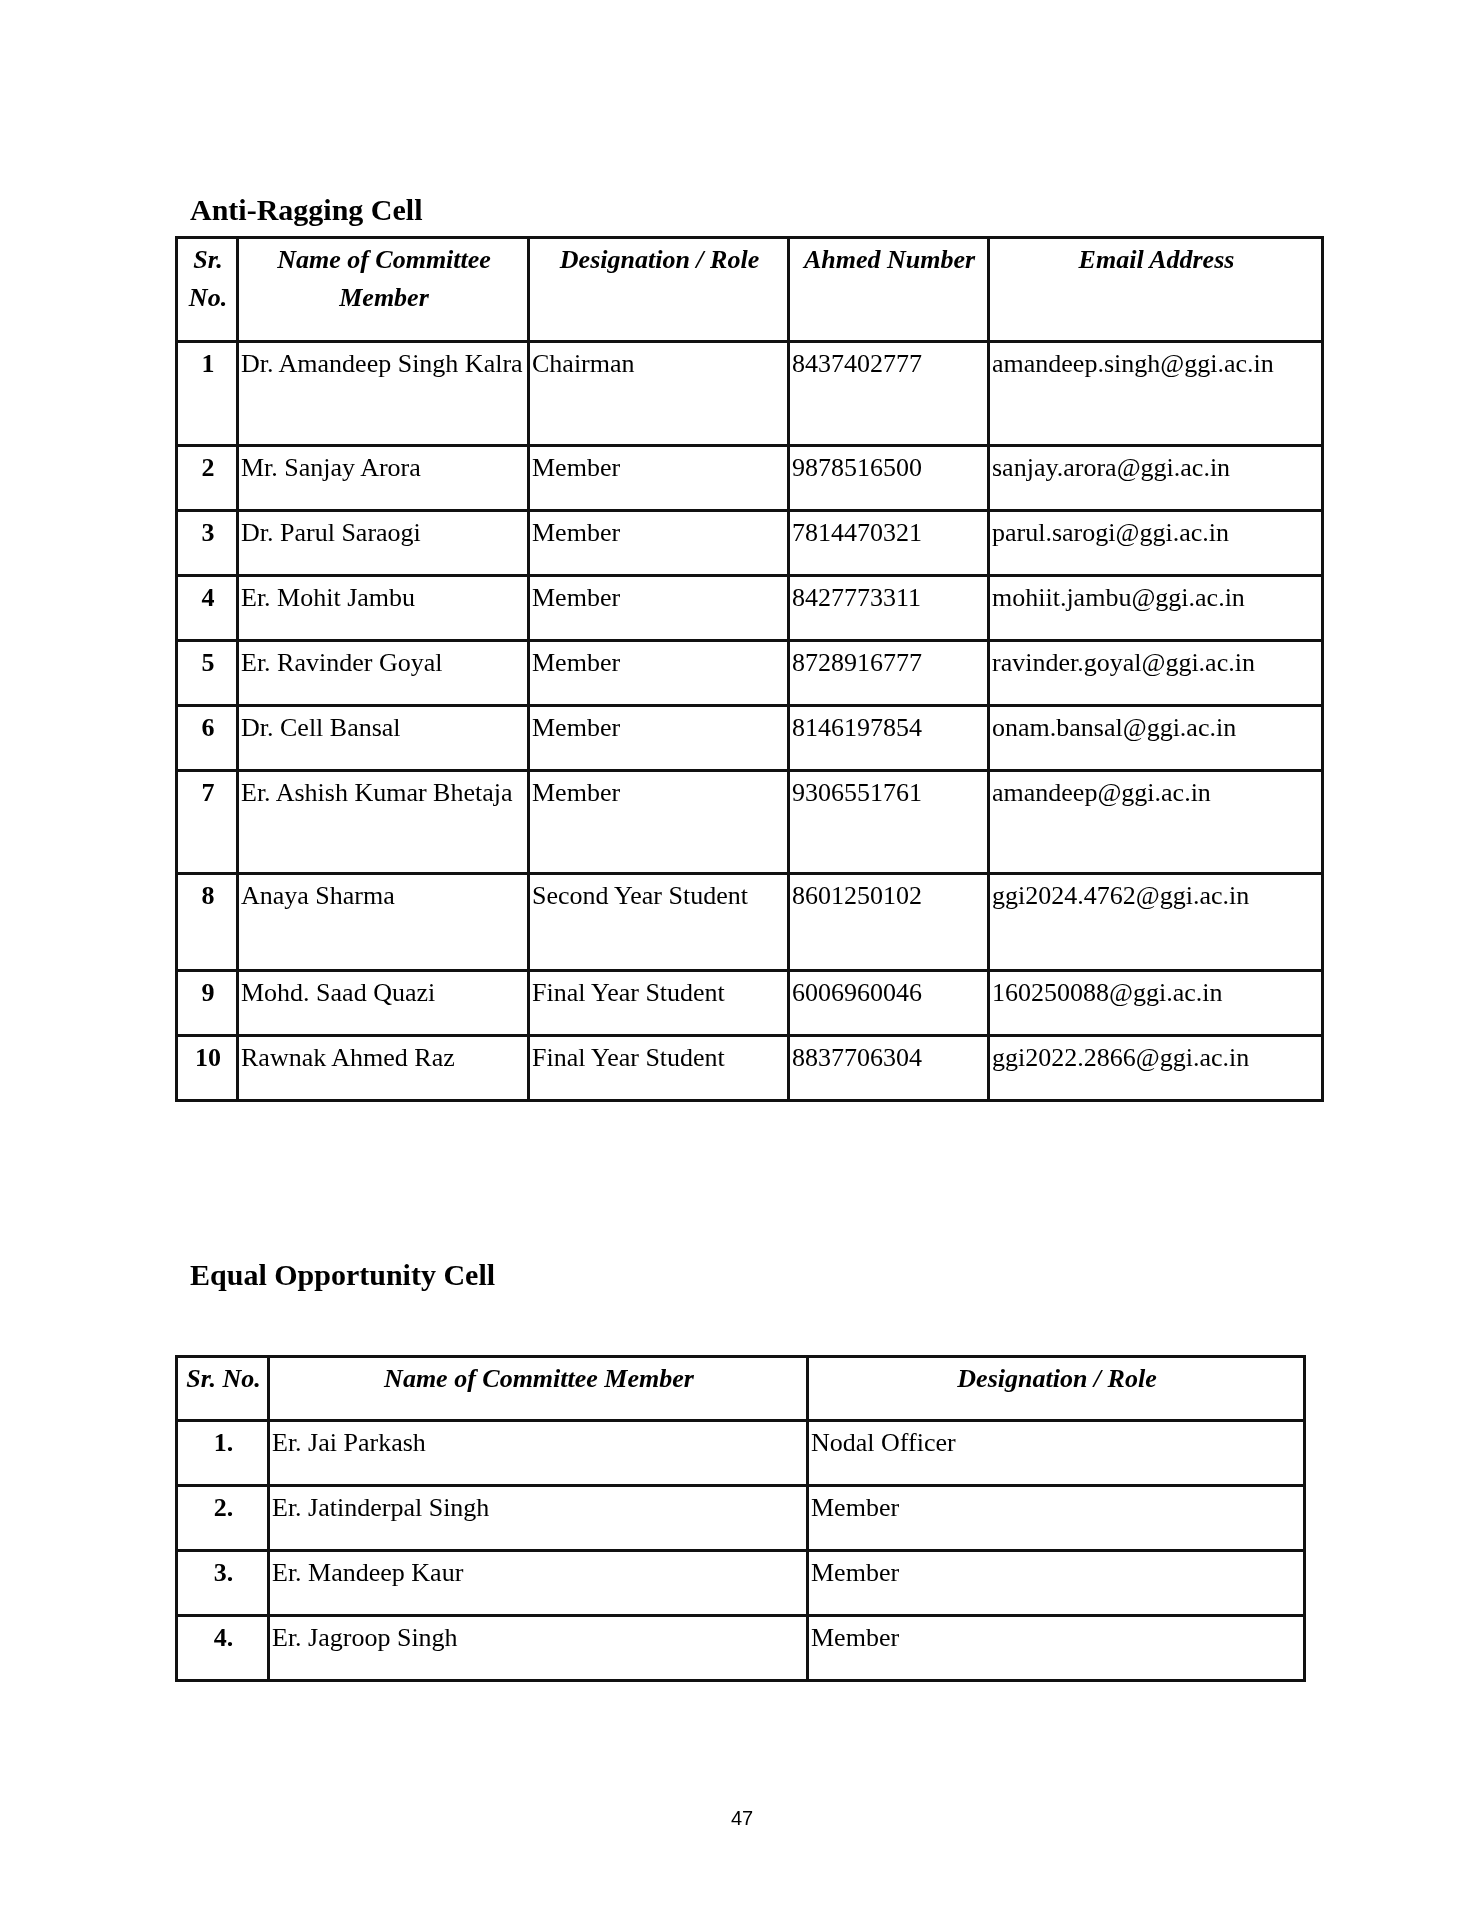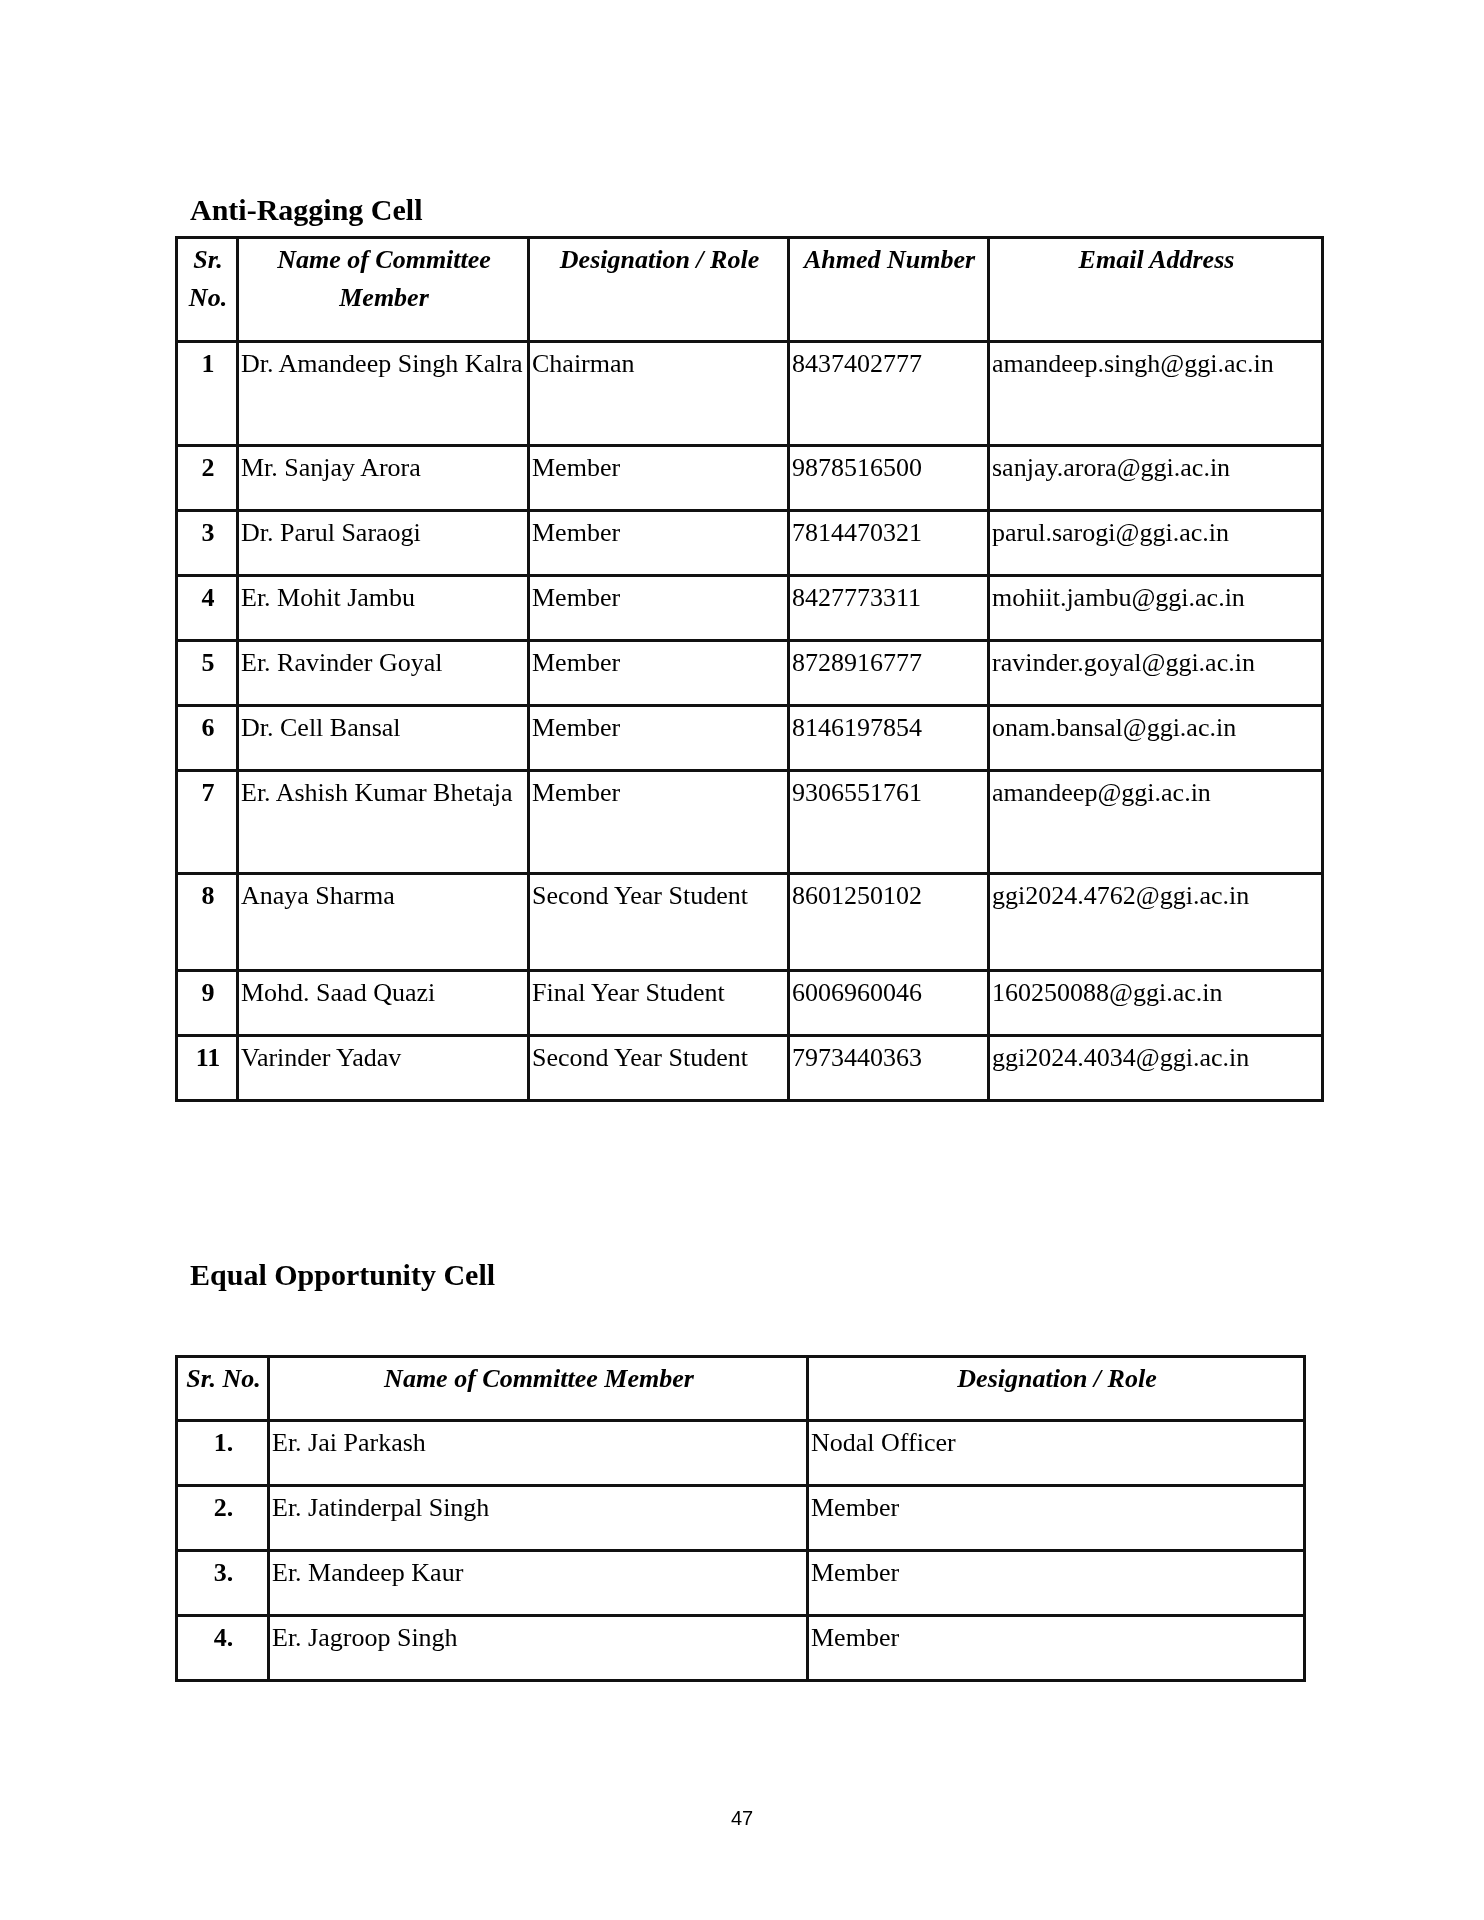--- a/index.html
+++ b/index.html
@@ -158,25 +158,25 @@
         <td>ggi2024.4762@ggi.ac.in</td>
       </tr>
       <tr style="height: 65px;">
         <td class="sr">9</td>
         <td>Mohd. Saad Quazi</td>
         <td>Final Year Student</td>
         <td>6006960046</td>
         <td>160250088@ggi.ac.in</td>
       </tr>
       <tr style="height: 65px;">
-        <td class="sr">11</td>
-        <td>Varinder Yadav</td>
-        <td>Second Year Student</td>
-        <td>7973440363</td>
-        <td>ggi2024.4034@ggi.ac.in</td>
+        <td class="sr">10</td>
+        <td>Rawnak Ahmed Raz</td>
+        <td>Final Year Student</td>
+        <td>8837706304</td>
+        <td>ggi2022.2866@ggi.ac.in</td>
       </tr>
     </tbody>
 </table>
 
 <h2 id="heading-equal" class="section-heading">Equal Opportunity Cell</h2>
 
 <table id="table-equal">
   <colgroup>
     <col style="width:92px">
     <col style="width:539px">

